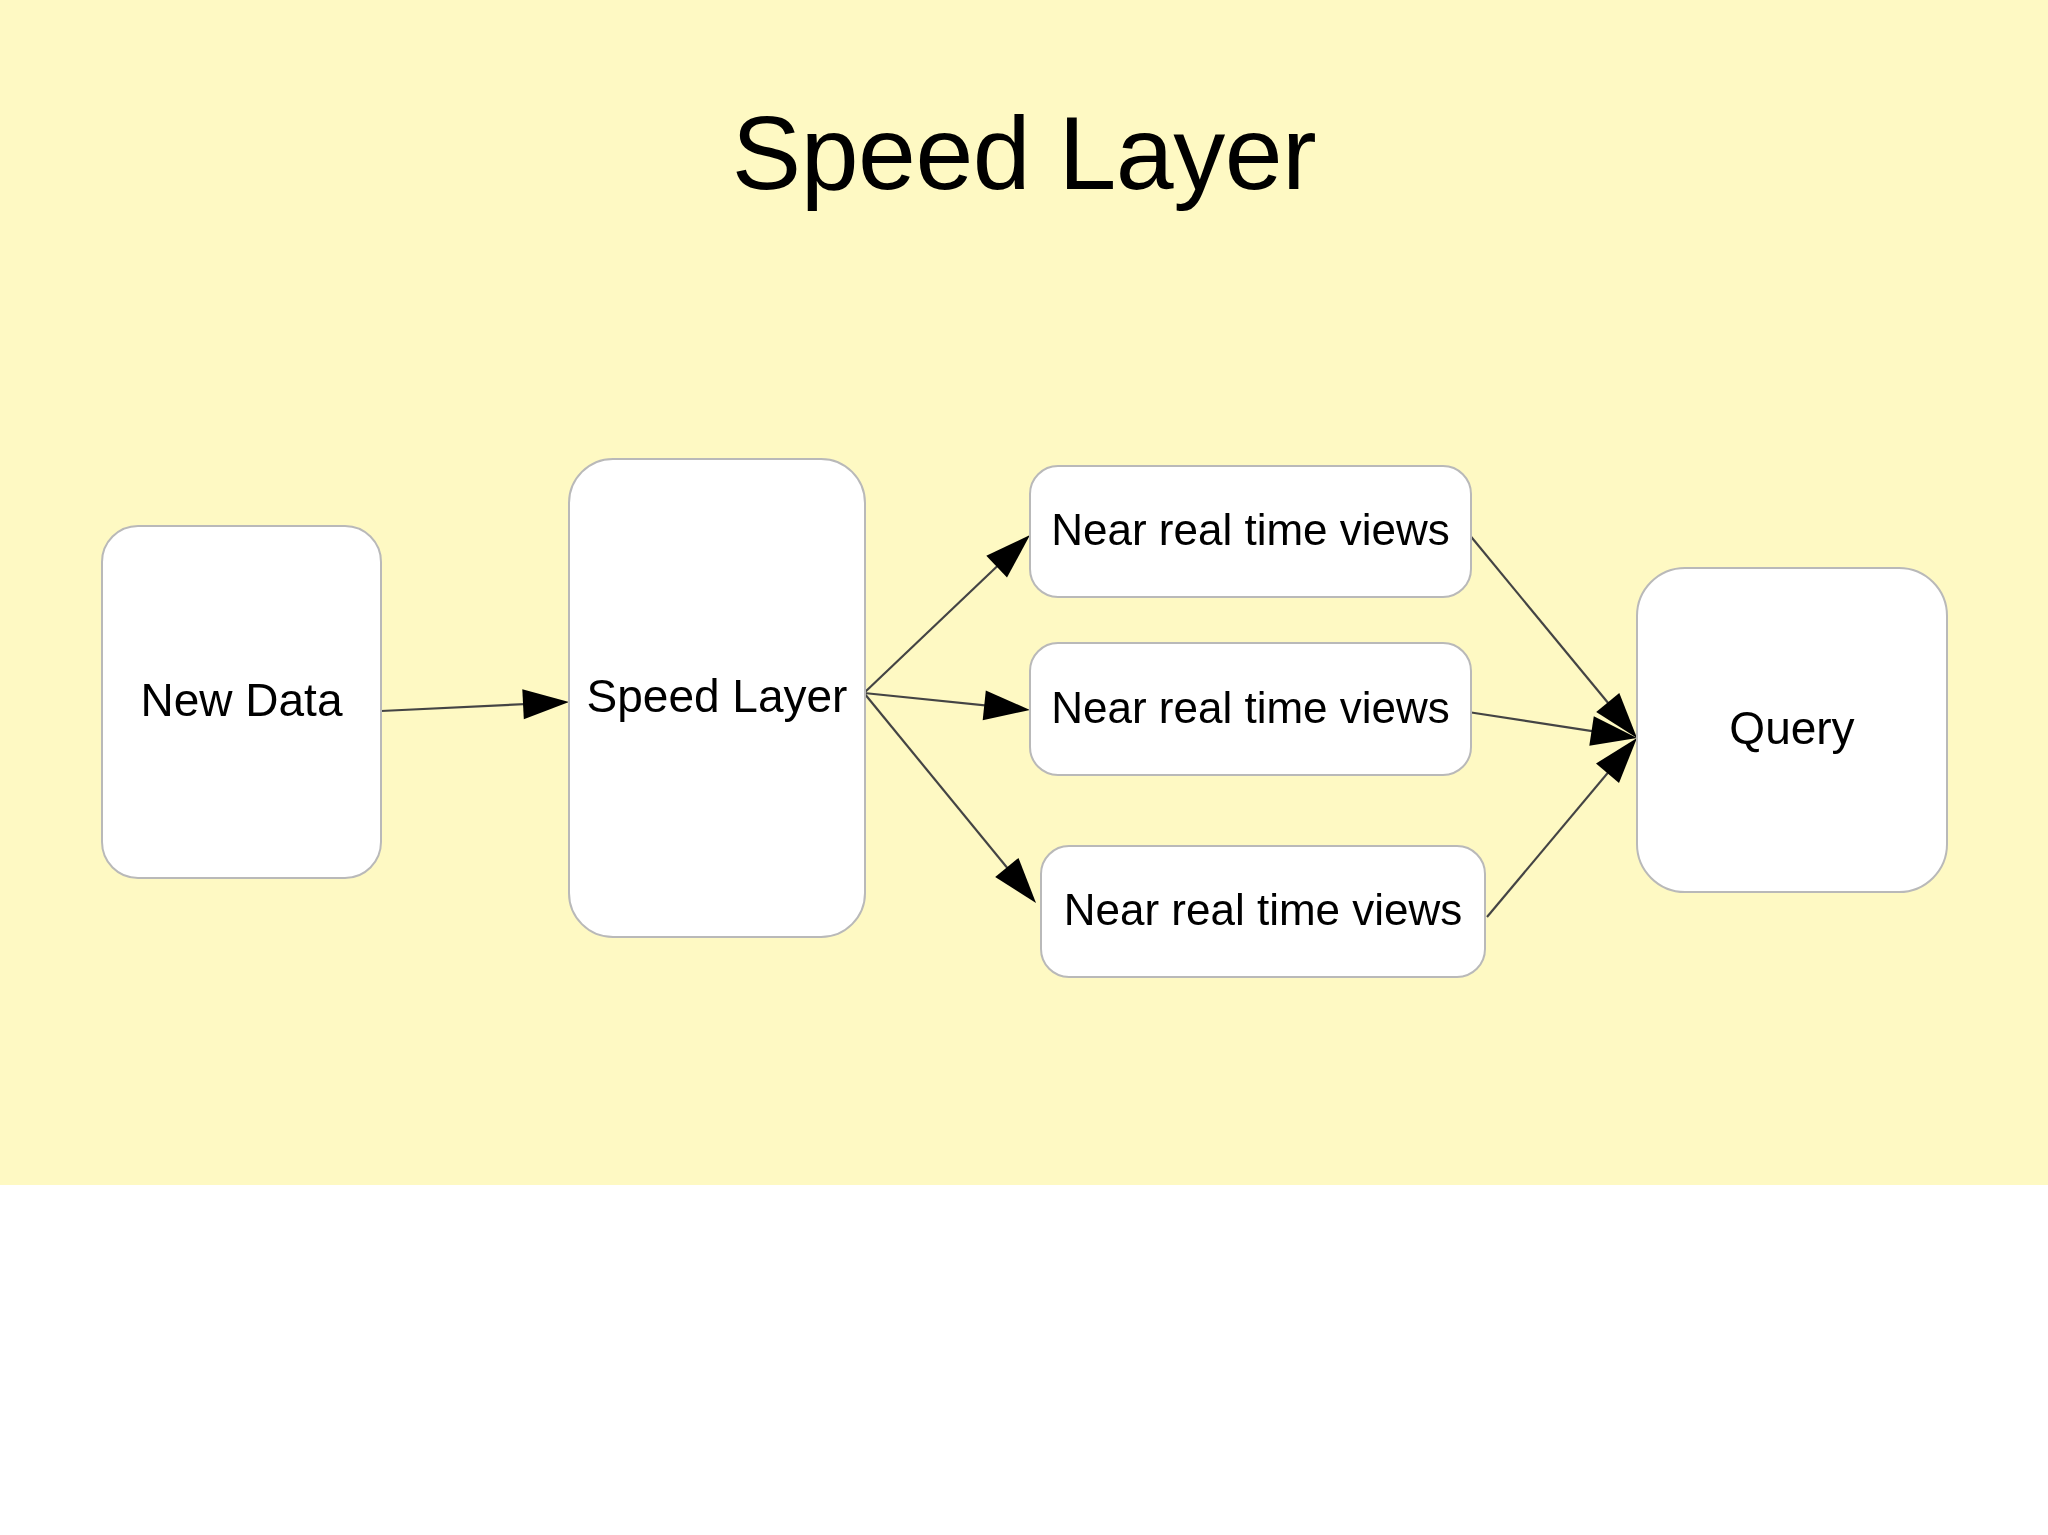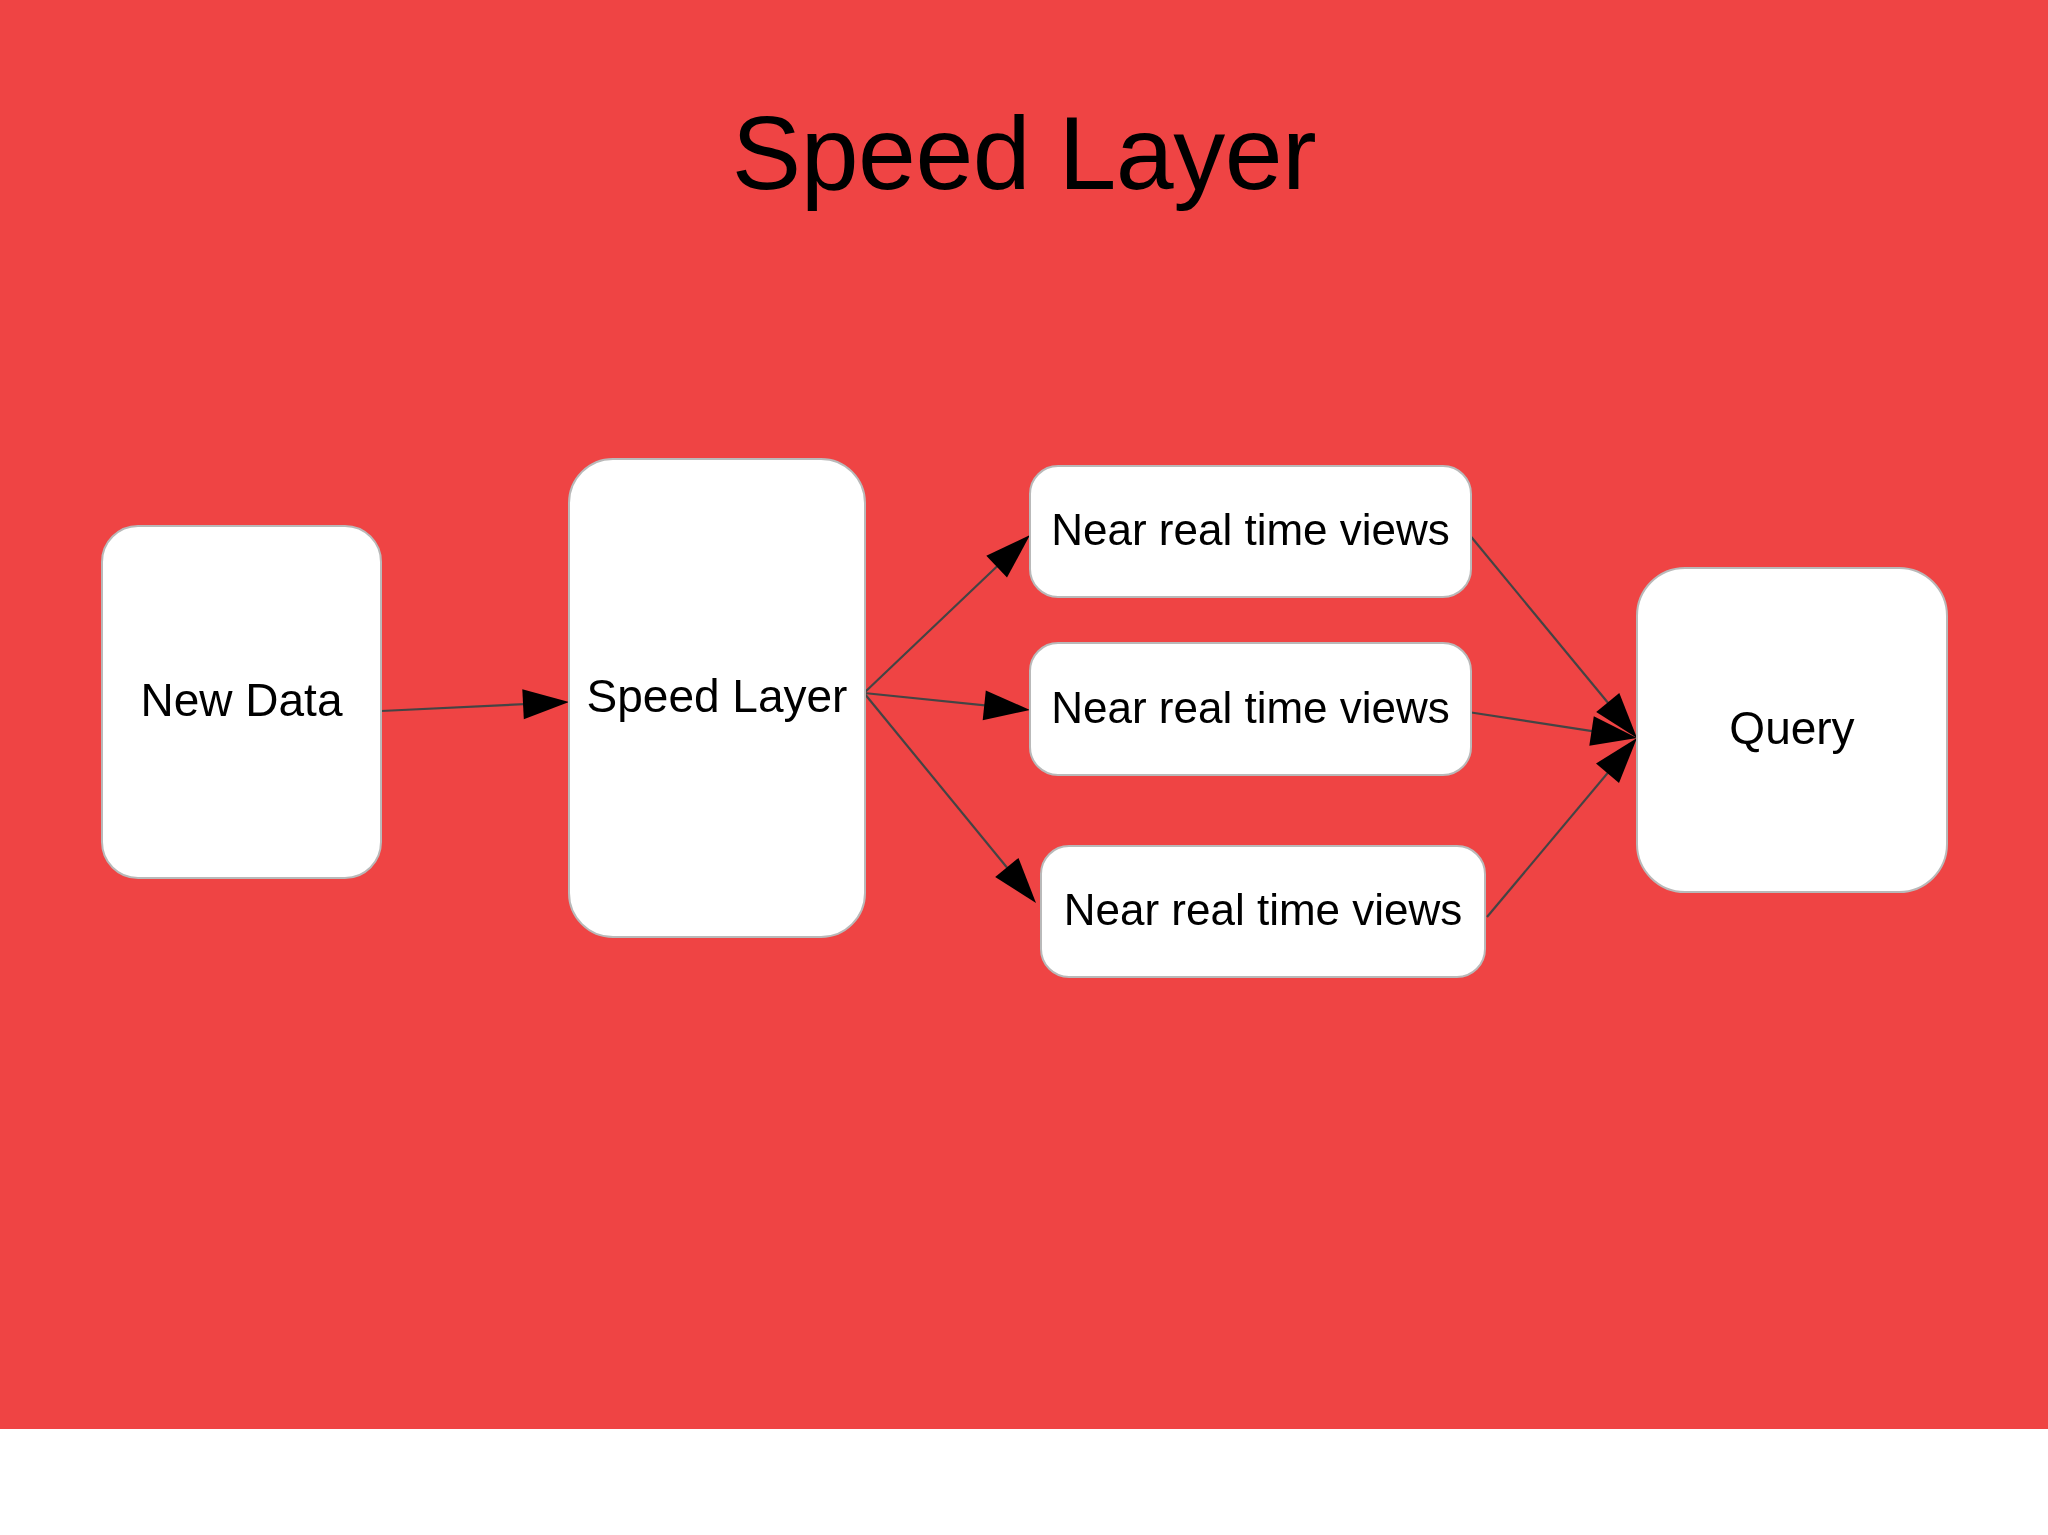--- a/index.html
+++ b/index.html
@@ -10,22 +10,22 @@
   body {
     width: 2048px;
     height: 1535px;
     font-family: "Liberation Sans", sans-serif;
     color: #000000;
     overflow: hidden;
   }
   #slide {
     position: relative;
     width: 2048px;
-    height: 1429px;
-    background: #ef4444;
+    height: 1185px;
+    background: #fef9c3;
   }
   #slide-title {
     position: absolute;
     left: 0;
     top: 96px;
     width: 2048px;
     text-align: center;
     font-family: "Liberation Sans", sans-serif;
     font-size: 104px;
     font-weight: 400;

